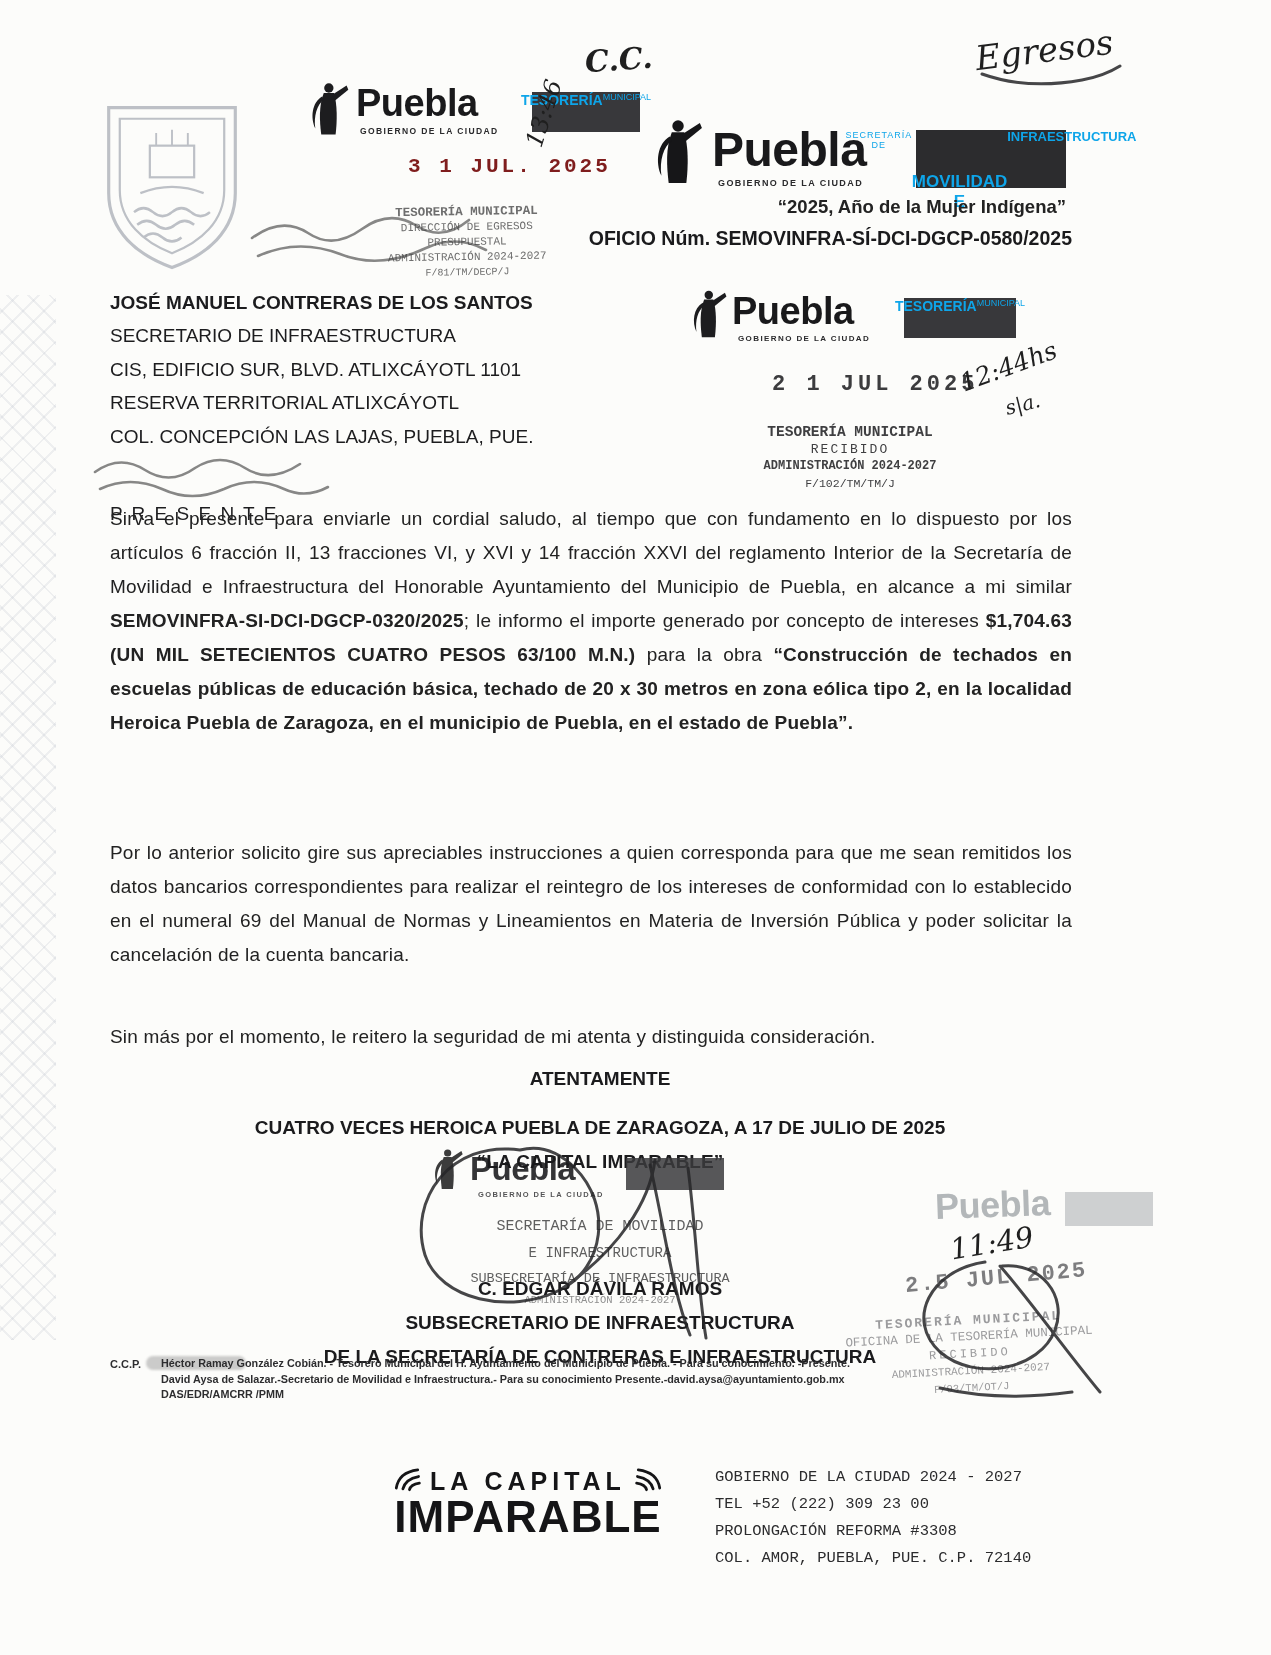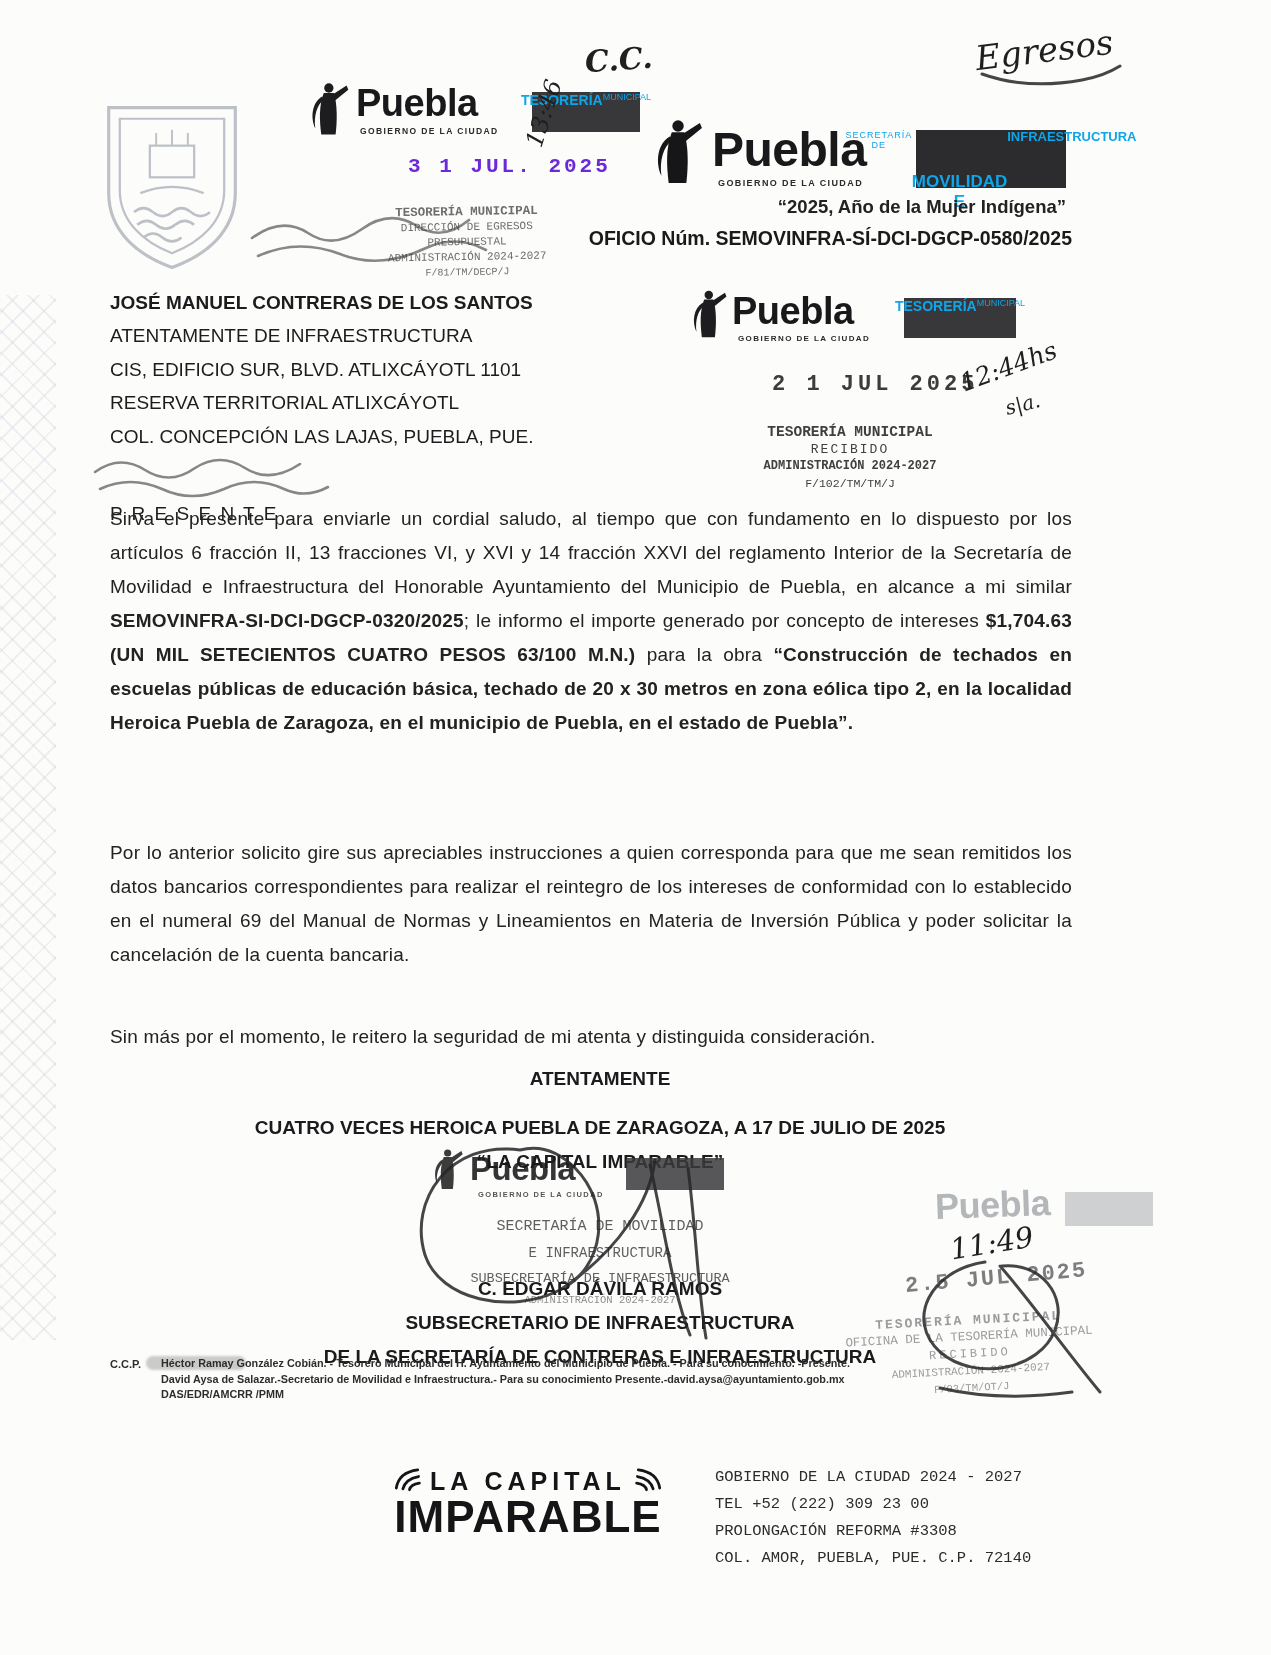--- a/index.html
+++ b/index.html
@@ -58,21 +58,21 @@
       <path d="M19 19 C7 26 5 44 11 57 C9 42 13 29 21 23 Z"></path>
     </g>
       </svg>
   </div>
   <div class="abs brand" style="left:356px; top:82px; font-size:38px;">Puebla</div>
   <div class="abs badge" style="left:532px; top:92px; width:108px; height:40px;">
     <span style="font-size:14px; font-weight:bold;">TESORERÍA</span>
     <span style="font-size:9px;">MUNICIPAL</span>
   </div>
   <div class="abs gob" style="left:360px; top:126px;">GOBIERNO DE LA CIUDAD</div>
-  <div class="abs mono" style="left:408px; top:155px; font-size:21px; font-weight:bold; letter-spacing:3px; color:#6d28d9;">3 1 JUL. 2025</div>
+  <div class="abs mono" style="left:408px; top:155px; font-size:21px; font-weight:bold; letter-spacing:3px; color:#7f1d1d;">3 1 JUL. 2025</div>
   <div class="abs hw" style="left:520px; top:142px; font-size:24px; transform:rotate(-72deg); transform-origin:left top;">13:46</div>
   <div class="abs stamp-lines" style="left:337px; top:205px; width:260px; color:#6e6e6e; line-height:15px; transform:rotate(-1deg);">
     <div style="font-size:12.5px; font-weight:bold;">TESORERÍA MUNICIPAL</div>
     <div style="font-size:11px;">DIRECCIÓN DE EGRESOS</div>
     <div style="font-size:11px;">PRESUPUESTAL</div>
     <div style="font-size:11px;">ADMINISTRACIÓN 2024-2027</div>
     <div style="font-size:10px;">F/81/TM/DECP/J</div>
   </div>
 
   <div class="abs" style="left:650px; top:116px; color:#161618;">
@@ -90,21 +90,21 @@
   <div class="abs badge" style="left:916px; top:130px; width:150px; height:58px; background:#2c2c2e;">
     <span style="font-size:9px; letter-spacing:1px;">SECRETARÍA DE</span>
     <span style="font-size:17px; font-weight:bold;margin-top:42px;">MOVILIDAD E</span>
     <span style="font-size:13px; font-weight:bold;">INFRAESTRUCTURA</span>
   </div>
   <div class="abs" style="left:640px; top:196px; width:426px; text-align:right; font-size:18.5px; font-weight:600; color:#222;">“2025, Año de la Mujer Indígena”</div>
   <div class="abs" style="left:420px; top:227px; width:652px; text-align:right; font-size:19.5px; font-weight:bold; color:#1a1a1c;">OFICIO Núm. SEMOVINFRA-SÍ-DCI-DGCP-0580/2025</div>
 
   <div class="abs" style="left:110px; top:286px; font-size:19px; line-height:33.4px; color:#1c1c1e;">
     <div style="font-weight:bold;">JOSÉ MANUEL CONTRERAS DE LOS SANTOS</div>
-    <div>ATENTAMENTE DE INFRAESTRUCTURA</div>
+    <div>SECRETARIO DE INFRAESTRUCTURA</div>
     <div>CIS, EDIFICIO SUR, BLVD. ATLIXCÁYOTL 1101</div>
     <div>RESERVA TERRITORIAL ATLIXCÁYOTL</div>
     <div>COL. CONCEPCIÓN LAS LAJAS, PUEBLA, PUE.</div>
     <div style="font-weight:normal; letter-spacing:2px;margin-top:44px;">P R E S E N T E</div>
   </div>
 
   <div class="abs" style="left:688px; top:288px; color:#1d1d1f;">
     <svg viewBox="0 0 52 70" width="40" height="54">
         <g fill="currentColor">
       <circle cx="27" cy="9" r="5.5"></circle>

